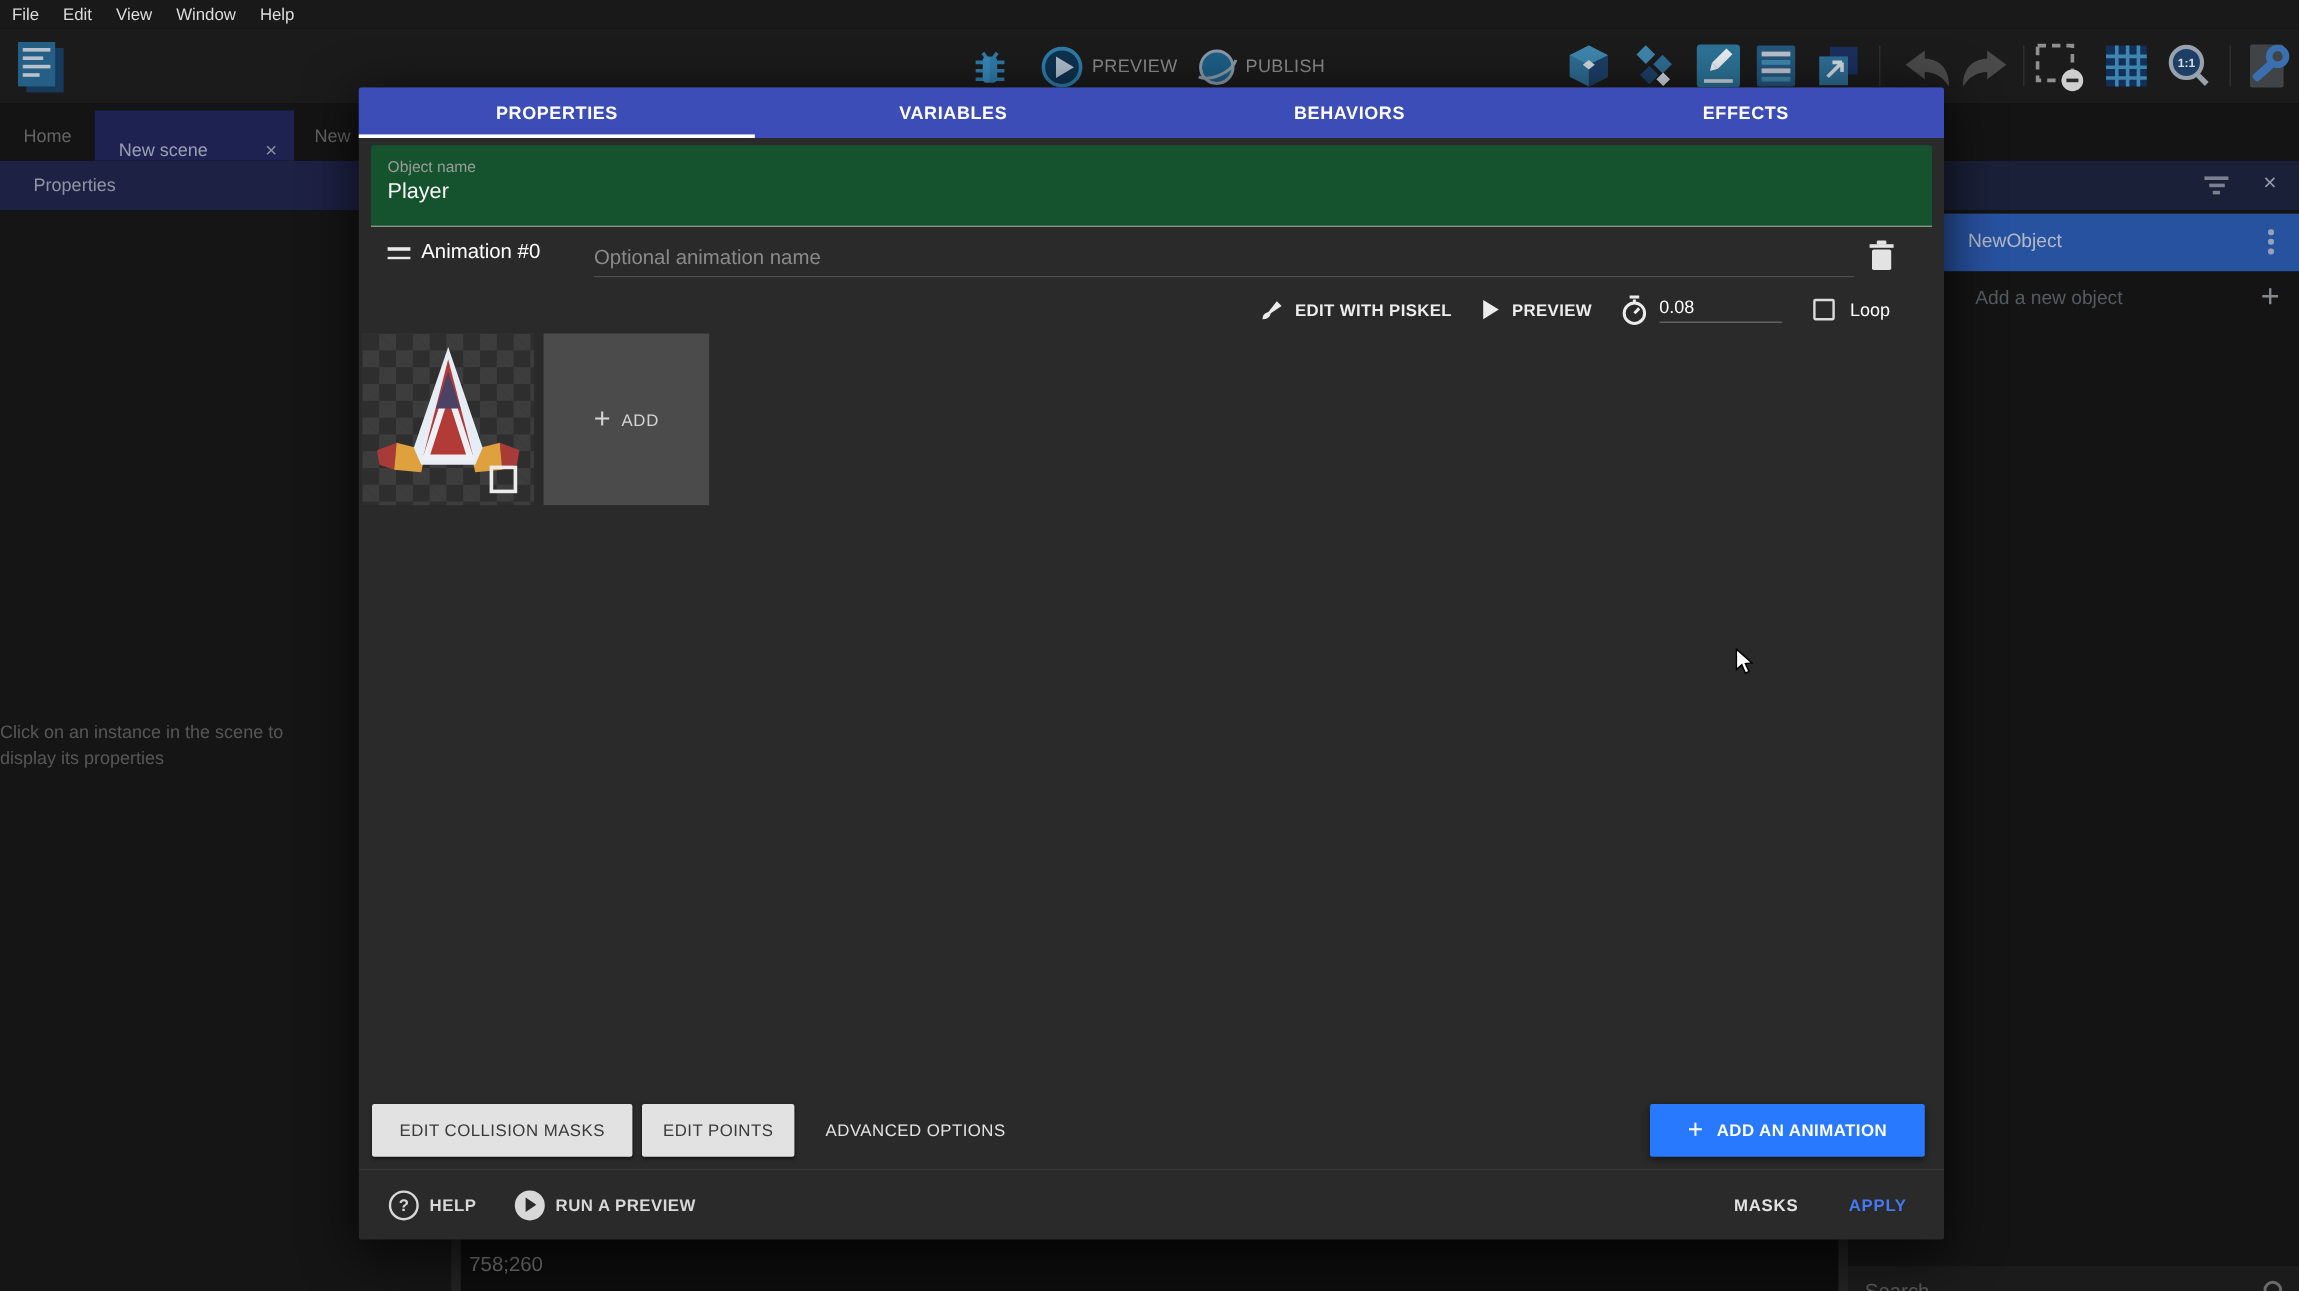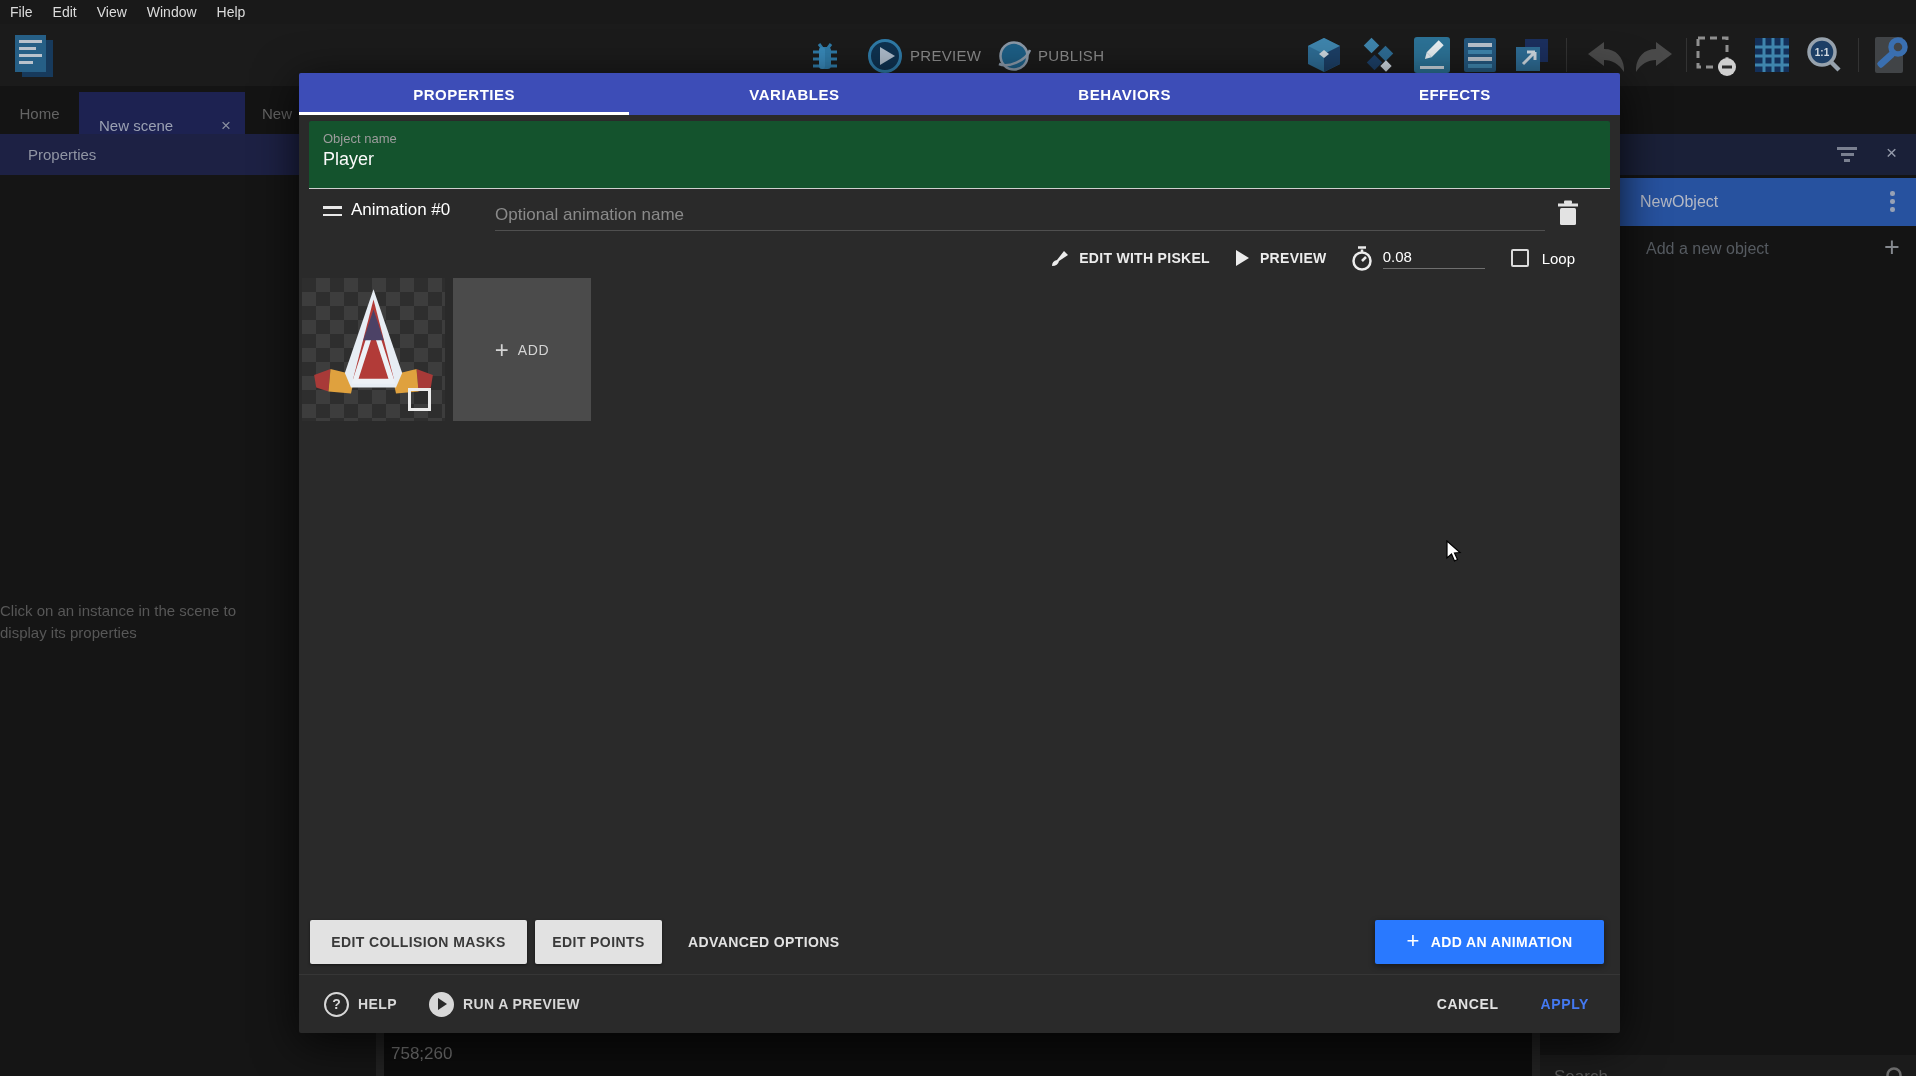--- a/index.html
+++ b/index.html
@@ -81,22 +81,22 @@
   .checkbox{width:18px;height:18px;border:2px solid #dcdcdc;border-radius:2px}
   .loop-label{font-size:15px;color:#fff}
   .tile-frame{position:absolute;left:3px;top:205px;width:143px;height:143px;background-color:#2e2e2e;
     background-image:linear-gradient(45deg,#3d3d3d 25%,transparent 25%,transparent 75%,#3d3d3d 75%),
                      linear-gradient(45deg,#3d3d3d 25%,transparent 25%,transparent 75%,#3d3d3d 75%);
     background-size:28px 28px;background-position:0 0,14px 14px}
   .sel-box{position:absolute;left:106px;top:110px;width:23px;height:23px;border:3px solid #ececec}
   .tile-add{position:absolute;left:154px;top:205px;width:138px;height:143px;background:#4b4b4b;display:flex;align-items:center;justify-content:center;gap:9px;color:#d4d4d4}
   .tile-add .plus{font-size:24px;font-weight:400;line-height:1}
   .tile-add .lbl{font-size:14px;letter-spacing:.6px}
-  .btn-raised{position:absolute;top:847px;height:44px;background:#e2e2e2;color:#3a3a3a;font-size:14px;font-weight:700;letter-spacing:.4px;display:flex;align-items:center;justify-content:center;border-radius:2px;box-shadow:0 1px 3px rgba(0,0,0,.5)}
-  .btn-adv{position:absolute;left:373px;top:847px;height:44px;display:flex;align-items:center;padding:0 16px;color:#e2e2e2;font-size:14px;font-weight:700;letter-spacing:.4px}
+  .btn-raised{position:absolute;top:847px;height:44px;background:#e2e2e2;color:#3a3a3a;font-size:14px;font-weight:400;letter-spacing:.4px;display:flex;align-items:center;justify-content:center;border-radius:2px;box-shadow:0 1px 3px rgba(0,0,0,.5)}
+  .btn-adv{position:absolute;left:373px;top:847px;height:44px;display:flex;align-items:center;padding:0 16px;color:#e2e2e2;font-size:14px;font-weight:400;letter-spacing:.4px}
   .btn-add-anim{position:absolute;left:1076px;top:847px;width:229px;height:44px;background:#2979ff;border-radius:2px;color:#fff;display:flex;align-items:center;justify-content:center;gap:11px;font-size:14px;font-weight:700;letter-spacing:.4px;box-shadow:0 2px 6px rgba(0,0,0,.45)}
   .btn-add-anim .plus{font-size:22px;font-weight:400;line-height:1;margin-top:-2px}
   .dlg-bottom{position:absolute;left:0;top:901px;width:100%;height:59px;border-top:1px solid rgba(255,255,255,.06);display:flex;align-items:center;padding:0 31px 0 25px}
   .help-circle{width:25px;height:25px;border:2px solid #d8d8d8;border-radius:50%;display:flex;align-items:center;justify-content:center;font-size:14px;font-weight:700;color:#d8d8d8}
   .run-circle{width:25px;height:25px;background:#d8d8d8;border-radius:50%;position:relative;margin-left:32px}
   .run-circle:after{content:"";position:absolute;left:9px;top:6.5px;width:0;height:0;border-left:9px solid #2a2a2a;border-top:6px solid transparent;border-bottom:6px solid transparent}
   .dlg-bot-label{font-size:14px;font-weight:600;color:#d8d8d8;letter-spacing:.4px;margin-left:9px}
   .cancel-btn{margin-left:auto;font-size:14px;font-weight:700;letter-spacing:.6px;color:#e2e2e2}
   .apply-btn{margin-left:42px;font-size:14px;font-weight:700;letter-spacing:.6px;color:#4479f2}
 
@@ -362,21 +362,21 @@
       <span>ADD AN ANIMATION</span>
     </div>
 
     <div class="dlg-bottom">
       <div class="help-circle">
         <span>?</span>
       </div>
       <span class="dlg-bot-label">HELP</span>
       <div class="run-circle"></div>
       <span class="dlg-bot-label">RUN A PREVIEW</span>
-      <span class="cancel-btn">CANCEL</span>
+      <span class="cancel-btn">MASKS</span>
       <span class="apply-btn">APPLY</span>
     </div>
   </div>
 
   <div class="cursor">
     <svg width="22" height="24" viewBox="0 0 22 24">
       <path d="M1 1 L1 18 L5.5 14 L8.5 21 L11.5 19.5 L8.5 13 L14 12.5 Z" fill="#fff" stroke="#000" stroke-width="1.2"></path>
     </svg>
   </div>
 

